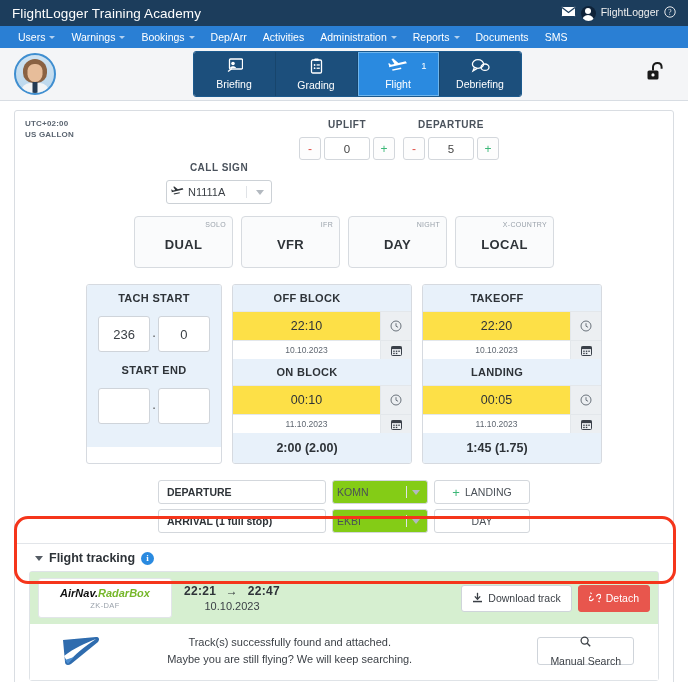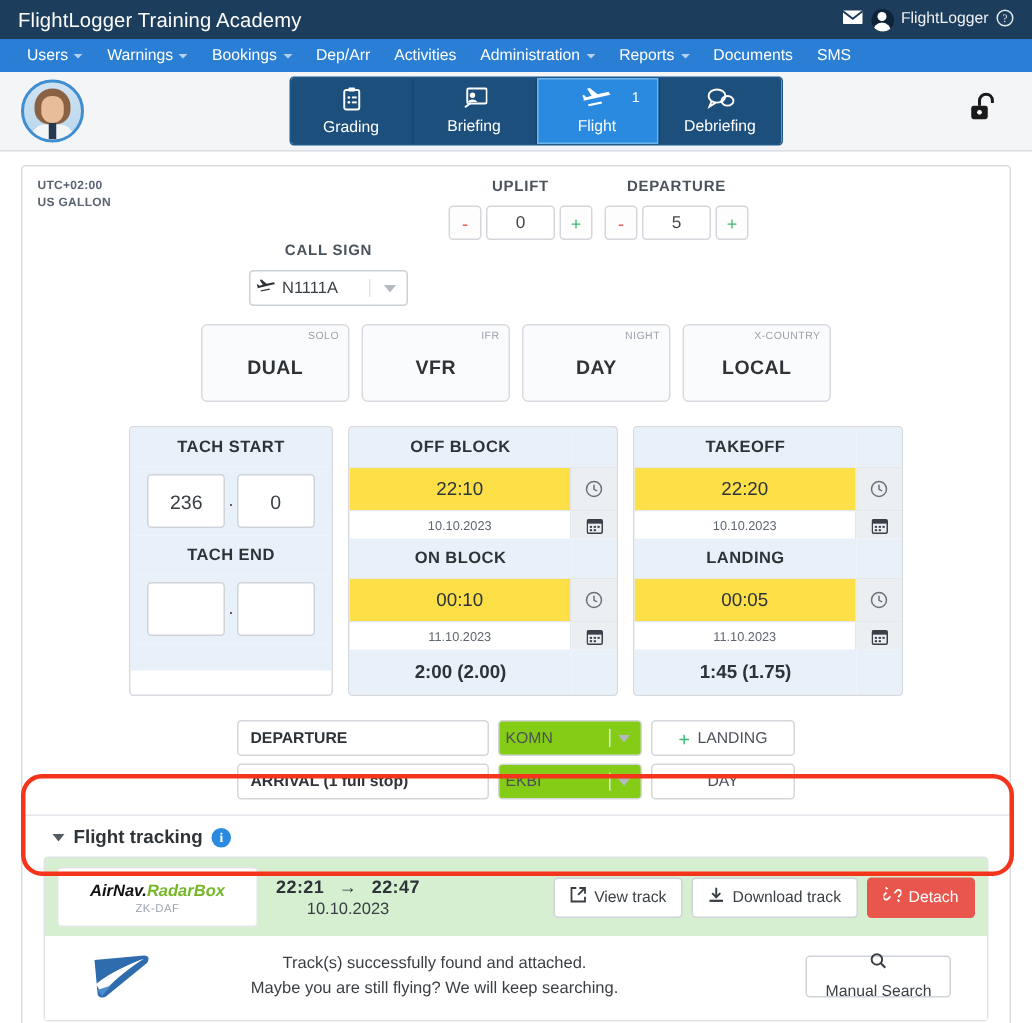--- a/index.html
+++ b/index.html
@@ -606,41 +606,41 @@
   <div class="avatar-big">
     <span class="av-hair"></span>
     <span class="av-face"></span>
     <span class="av-body"></span>
     <span class="av-tie"></span>
   </div>
 
   <div class="tabs">
     <div class="tab">
       <span>
+        <svg width="17" height="15" viewBox="0 0 17 15">
+            <rect x="3.5" y="1" width="13" height="10" rx="1" fill="none" stroke="#fff" stroke-width="1.3"></rect>
+            <circle cx="7" cy="5.5" r="1.8" fill="#fff"></circle>
+            <path d="M3.8 10 C5 7.8 9 7.8 10.2 10 Z" fill="#fff"></path>
+            <path d="M2 13.5 L6 10.5" stroke="#fff" stroke-width="1.3" fill="none"></path>
+          </svg>
+      </span>
+      <span class="tab-label">Briefing</span>
+    </div>
+    <div class="tab">
+      <span>
         <svg width="13" height="16" viewBox="0 0 13 16">
             <rect x="1.5" y="2" width="10" height="13" rx="1.3" fill="none" stroke="#fff" stroke-width="1.3"></rect>
             <rect x="4.3" y="0.4" width="4.4" height="2.6" rx="0.8" fill="#fff"></rect>
             <circle cx="4.6" cy="7" r="0.9" fill="#fff"></circle>
             <circle cx="4.6" cy="10.2" r="0.9" fill="#fff"></circle>
             <rect x="6.6" y="6.3" width="3.2" height="1.3" fill="#fff"></rect>
             <rect x="6.6" y="9.6" width="3.2" height="1.3" fill="#fff"></rect>
           </svg>
       </span>
       <span class="tab-label">Grading</span>
-    </div>
-    <div class="tab">
-      <span>
-        <svg width="17" height="15" viewBox="0 0 17 15">
-            <rect x="3.5" y="1" width="13" height="10" rx="1" fill="none" stroke="#fff" stroke-width="1.3"></rect>
-            <circle cx="7" cy="5.5" r="1.8" fill="#fff"></circle>
-            <path d="M3.8 10 C5 7.8 9 7.8 10.2 10 Z" fill="#fff"></path>
-            <path d="M2 13.5 L6 10.5" stroke="#fff" stroke-width="1.3" fill="none"></path>
-          </svg>
-      </span>
-      <span class="tab-label">Briefing</span>
     </div>
     <div class="tab active">
       <span class="tab-badge">1</span>
       <span>
         <svg width="20" height="15" viewBox="0 0 20 15">
             <path d="M1 9.2 L19 5.2 L17.6 3.2 L10.4 4.9 L5.2 0.6 L3.4 1.1 L6.4 5.9 L2.9 6.8 L1.3 5.3 L0.2 5.6 L1.2 8.0 Z" fill="#fff"></path>
             <path d="M4 11.5 L13 9.6 L13.4 11 L4.6 12.8 Z" fill="#fff"></path>
           </svg>
       </span>
       <span class="tab-label">Flight</span>
@@ -729,21 +729,21 @@
 
     <div class="timesrow">
 
       <div class="tbl tach">
         <div class="tbl-hdr">TACH START</div>
         <div class="tach-inputs">
           <div class="tach-in">236</div>
           <span class="tach-dot">.</span>
           <div class="tach-in">0</div>
         </div>
-        <div class="tbl-hdr">TACH END</div>
+        <div class="tbl-hdr">START END</div>
         <div class="tach-inputs">
           <div class="tach-in"></div>
           <span class="tach-dot">.</span>
           <div class="tach-in"></div>
         </div>
         <div class="tach-pad"></div>
       </div>
 
       <div class="tbl block">
         <div class="row-wrap">
@@ -913,30 +913,20 @@
             <span>22:21</span>
             <span style="padding:0 6px;font-weight:normal;">→</span>
             <span>22:47</span>
           </div>
           <div class="tt-line2">10.10.2023</div>
         </div>
         <div class="track-actions">
           <div class="tbtn">
             <span>
               <svg width="11" height="11" viewBox="0 0 11 11">
-                  <path d="M4.2 1 L1 1 L1 10 L10 10 L10 6.8" fill="none" stroke="#3a3f45" stroke-width="1.2"></path>
-                  <path d="M6.2 1 L10 1 L10 4.8" fill="none" stroke="#3a3f45" stroke-width="1.2"></path>
-                  <path d="M10 1 L5.4 5.6" stroke="#3a3f45" stroke-width="1.2"></path>
-                </svg>
-            </span>
-            <span>View track</span>
-          </div>
-          <div class="tbtn">
-            <span>
-              <svg width="11" height="11" viewBox="0 0 11 11">
                   <path d="M5.5 0.8 L5.5 6.6" stroke="#3a3f45" stroke-width="1.3"></path>
                   <path d="M2.8 4.4 L5.5 7.2 L8.2 4.4" fill="none" stroke="#3a3f45" stroke-width="1.3"></path>
                   <rect x="1" y="8.8" width="9" height="1.5" fill="#3a3f45"></rect>
                 </svg>
             </span>
             <span>Download track</span>
           </div>
           <div class="tbtn danger">
             <span>
               <svg width="12" height="11" viewBox="0 0 12 11">

